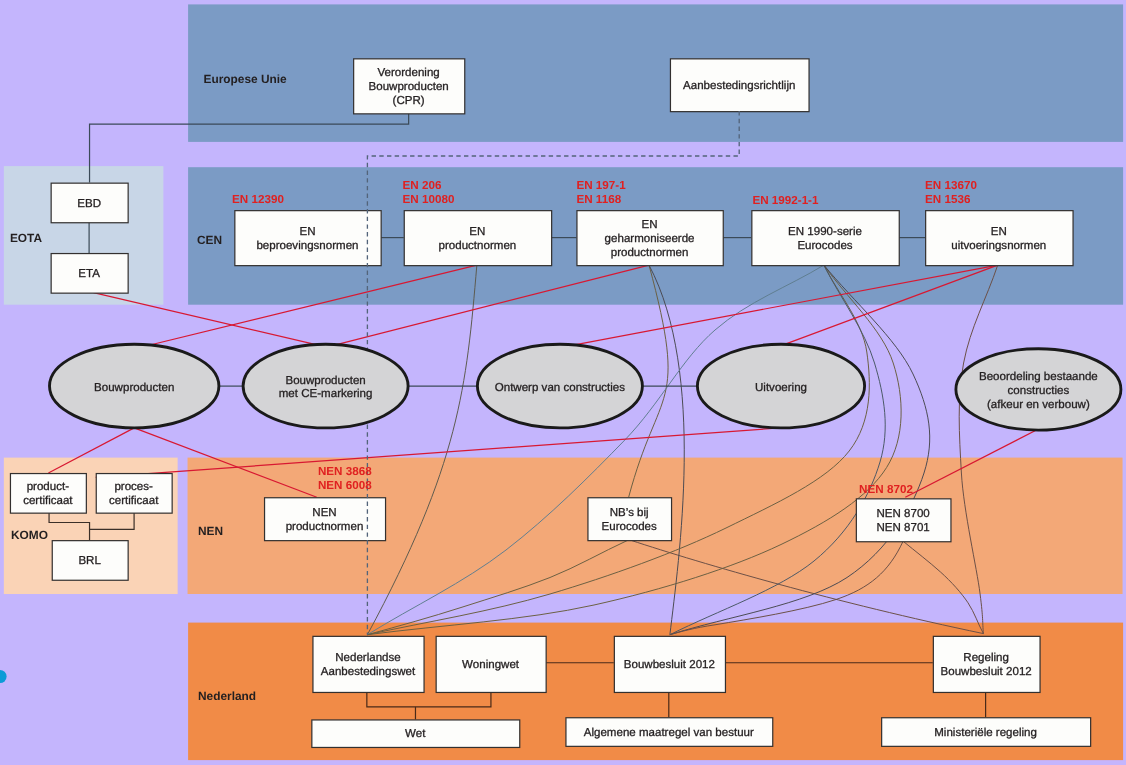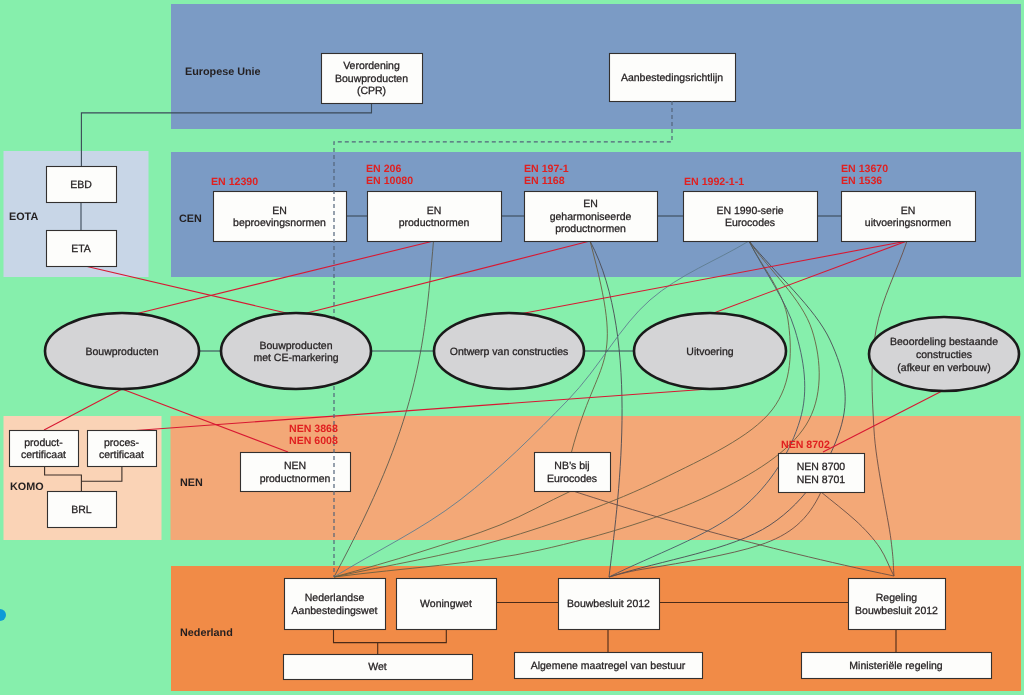--- a/index.html
+++ b/index.html
@@ -1,20 +1,20 @@
 <!DOCTYPE html>
 <html><head>
 <meta charset="utf-8">
 <style>
   html,body{margin:0;padding:0;background:#ffffff;}
   body{width:1024px;height:695px;overflow:hidden;
        font-family:"Liberation Sans",sans-serif;
        -webkit-font-smoothing:antialiased;
        text-rendering:geometricPrecision;}
-  #stage{position:relative;width:1024px;height:695px;background:#86efac;overflow:hidden;}
+  #stage{position:relative;width:1024px;height:695px;background:#c4b5fd;overflow:hidden;}
   svg#diagram{position:absolute;left:0;top:0;width:1024px;height:695px;display:block;}
   text{font-family:"Liberation Sans",sans-serif;}
   .boxtxt{font-size:10.5px;fill:#231f20;text-anchor:middle;stroke:#231f20;stroke-width:0.28px;paint-order:stroke;}
   .bandlbl{font-size:10.8px;font-weight:bold;fill:#231f20;}
   .redlbl{font-size:10.6px;font-weight:bold;fill:#e02020;}
   .elltxt{font-size:10.5px;fill:#231f20;text-anchor:middle;stroke:#231f20;stroke-width:0.28px;paint-order:stroke;}
 </style>
 </head>
 <body>
 

